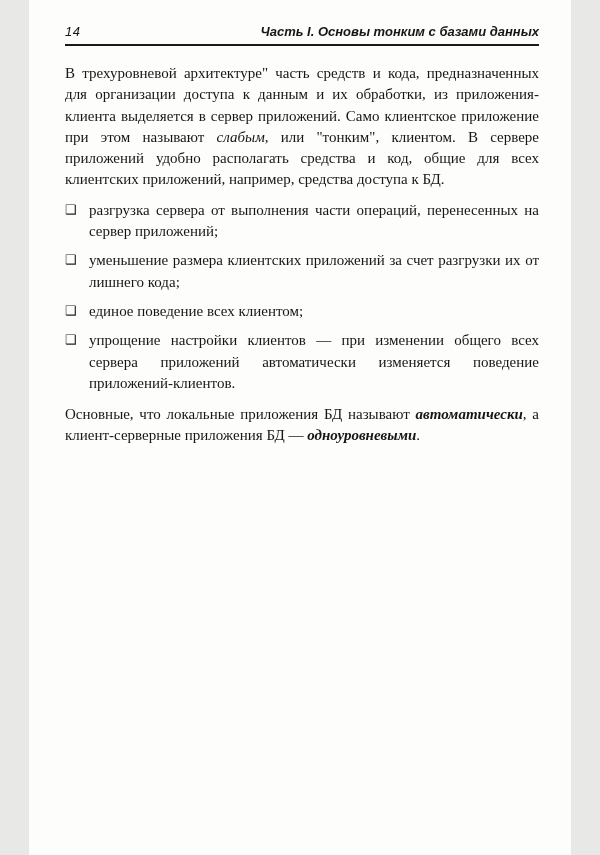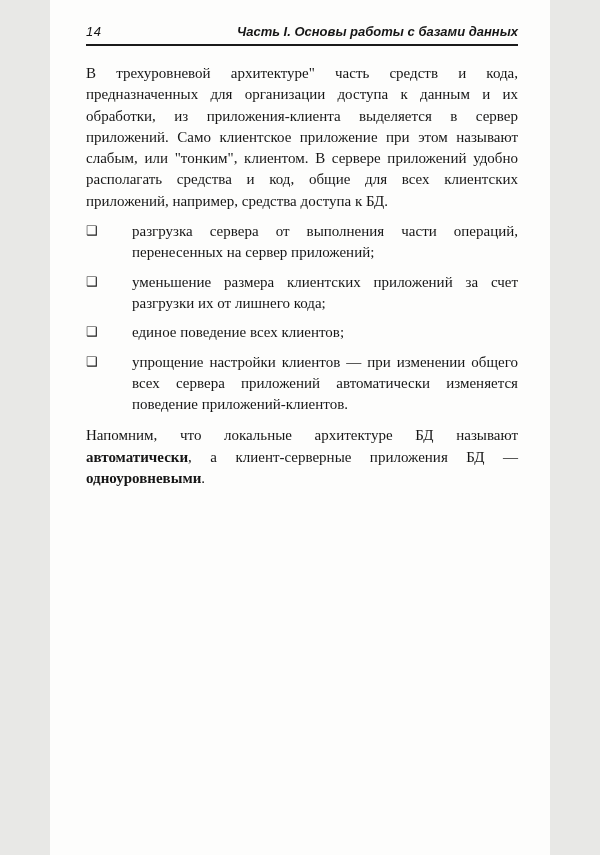--- a/index.html
+++ b/index.html
@@ -2,21 +2,21 @@
 <html><head>
 <meta charset="utf-8">
 <style>
   html, body {
     margin: 0;
     padding: 0;
     background: #e8e8e6;
   }
   .page {
     position: relative;
-    width: 500px;
+    width: 542px;
     height: 855px;
     margin: 0 auto;
     background: #fdfdfc;
     box-sizing: border-box;
     padding: 24px 32px 0 36px;
     color: #161616;
     font-family: "Liberation Serif", serif;
   }
   
   .running-head {
@@ -65,56 +65,55 @@
     flex: 0 0 24px;
     width: 24px;
     font-size: 13px;
     line-height: 1.6;
     text-align: left;
     color: #1b1b1b;
   }
   .bullet-text {
     flex: 1 1 auto;
     text-align: justify;
-    margin-left: 22px;
   }
-  .seg-italic { }
+  .seg-italic { font-style: italic; }
   .seg-bold { font-weight: bold; }
 </style>
 </head>
 <body>
 
 <div class="page">
 
   <header class="running-head">
     <span class="page-number">14</span>
-    <span class="chapter-title">Часть I. Основы работы с базами данных</span>
+    <span class="chapter-title">Часть I. Основы тонким с базами данных</span>
   </header>
 
   <main class="body-text">
 
     <p class="para"><span>В трехуровневой архитектуре" часть средств и кода, предназначенных для организации доступа к данным и их обработки, из приложения-клиента выделяется в сервер приложений. Само клиентское приложение при этом называют </span><span class="seg-italic">слабым</span><span>, или "тонким", клиентом. В сервере приложений удобно располагать средства и код, общие для всех клиентских приложений, например, средства доступа к БД.</span></p>
 
 
     <ul class="bullet-list">
       <li class="bullet-item">
         <span class="bullet-marker">❑</span>
         <span class="bullet-text"><span>разгрузка сервера от выполнения части операций, перенесенных на сервер приложений;</span></span>
       </li>
       <li class="bullet-item">
         <span class="bullet-marker">❑</span>
         <span class="bullet-text"><span>уменьшение размера клиентских приложений за счет разгрузки их от лишнего кода;</span></span>
       </li>
       <li class="bullet-item">
         <span class="bullet-marker">❑</span>
-        <span class="bullet-text"><span>единое поведение всех клиентов;</span></span>
+        <span class="bullet-text"><span>единое поведение всех клиентом;</span></span>
       </li>
       <li class="bullet-item">
         <span class="bullet-marker">❑</span>
         <span class="bullet-text"><span>упрощение настройки клиентов — при изменении общего всех сервера приложений автоматически изменяется поведение приложений-клиентов.</span></span>
       </li>
     </ul>
 
-    <p class="para"><span>Напомним, что локальные архитектуре БД называют </span><span class="seg-italic seg-bold">автоматически</span><span>, а клиент-серверные приложения БД — </span><span class="seg-italic seg-bold">одноуровневыми</span><span>.</span></p>
+    <p class="para"><span>Основные, что локальные приложения БД называют </span><span class="seg-italic seg-bold">автоматически</span><span>, а клиент-серверные приложения БД — </span><span class="seg-italic seg-bold">одноуровневыми</span><span>.</span></p>
 
   </main>
 
 </div>
 
 </body></html>

